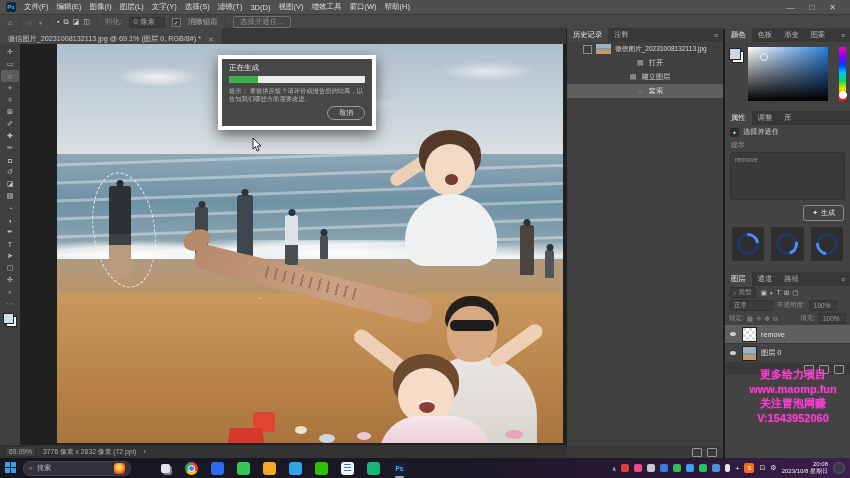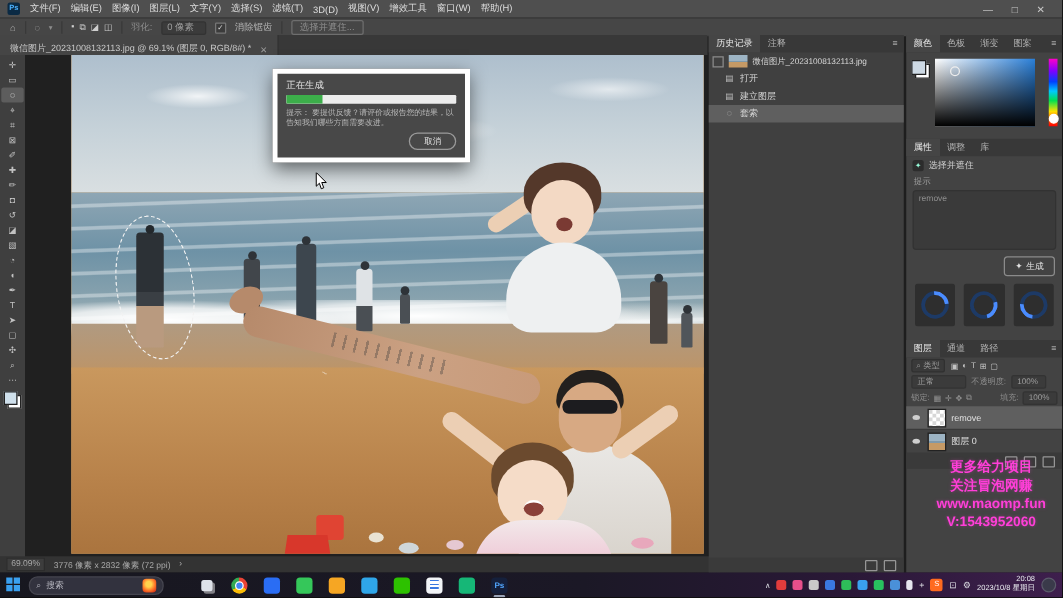--- a/index.html
+++ b/index.html
@@ -122,21 +122,21 @@
   .sb-zoom{background:#3d3d3d;border:1px solid #2c2c2c;padding:0 3px;height:9px;display:flex;align-items:center;}
 
   
   .panelA{position:absolute;left:567px;top:28px;width:156px;height:430px;background:#404040;
     display:flex;flex-direction:column;}
   .panelB{position:absolute;left:725px;top:28px;width:125px;height:430px;background:#434343;}
   .ptabs{height:14px;background:#383838;display:flex;align-items:stretch;font-size:7.3px;color:#b3b3b3;flex:0 0 auto;}
   .ptab{padding:0 6px;display:flex;align-items:center;}
   .ptab.on{background:#454545;color:#eaeaea;}
   .pmenu{margin-left:auto;padding:0 5px;display:flex;align-items:center;color:#a5a5a5;font-size:7px;}
-  .hrow{display:flex;align-items:center;gap:4px;height:14px;padding:0 3px;font-size:7.2px;color:#d8d8d8;}
+  .hrow{display:flex;align-items:center;gap:4px;height:14px;padding:0 15px;font-size:7.2px;color:#d8d8d8;justify-content:center;}
   .hrow.sel{background:#5f5f5f;}
   .h-src{width:7px;height:7px;border:1px solid #8a8a8a;flex:0 0 auto;}
   .h-thumb{width:15px;height:10px;flex:0 0 auto;
     background:linear-gradient(#9db4c4 0 45%,#7e99ab 45% 60%,#c59a66 60% 100%);}
   .h-ic{width:9px;text-align:center;color:#bdbdbd;font-size:7px;flex:0 0 auto;}
   .pfoot{margin-top:auto;height:12px;display:flex;align-items:center;justify-content:flex-end;
     gap:5px;padding:0 6px;background:#3a3a3a;}
   .mini-ic{width:8px;height:7px;border:1px solid #969696;border-radius:1px;}
 
   .colorbody{position:relative;height:64px;padding:5px 4px 0 4px;}
@@ -493,22 +493,22 @@
     </div>
     <div class="pfoot" style="margin-top:auto;">
       <div class="mini-ic"></div>
       <div class="mini-ic"></div>
       <div class="mini-ic"></div>
     </div>
   </div>
 
   <div class="wm">
     <div>更多给力项目</div>
+    <div>www.maomp.fun</div>
     <div>关注冒泡网赚</div>
-    <div>www.maomp.fun</div>
     <div>V:1543952060</div>
   </div>
 
   <div class="taskbar">
     <div class="startbtn">
         <span></span>
         <span></span>
         <span></span>
         <span></span>
       </div>

